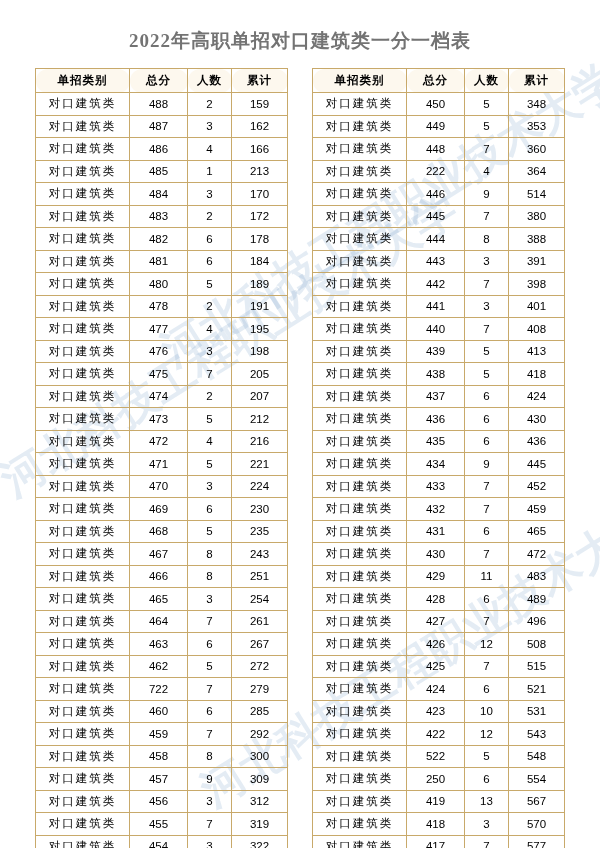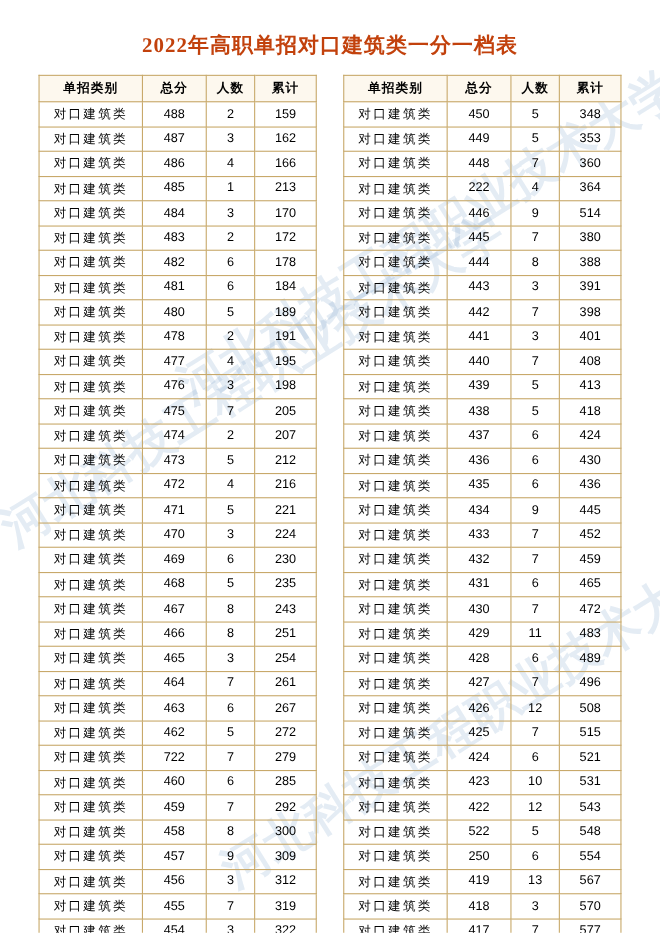--- a/index.html
+++ b/index.html
@@ -38,21 +38,21 @@
     transform-origin: left top;
   }
   .title {
     position: relative;
     z-index: 2;
     text-align: center;
     font-family: "Liberation Serif", serif;
     font-weight: bold;
     font-size: 19px;
     letter-spacing: 1px;
-    color: #c2410c;
+    color: #737373;
     padding-top: 28px;
     padding-bottom: 14px;
   }
   .tables {
     position: relative;
     z-index: 2;
     display: flex;
     justify-content: center;
     gap: 24px;
     padding: 0 20px;
@@ -73,20 +73,21 @@
     color: #000;
     font-family: "Liberation Sans", sans-serif;
     background: transparent;
   }
   table.score th {
     font-weight: bold;
     background: #fdf8ee;
     font-size: 11.5px;
     height: 23px;
     letter-spacing: 1px;
+    border-radius: 12px;
   }
   table.score td.cat {
     letter-spacing: 2px;
     font-size: 11.5px;
   }
   col.c-cat { width: 94px; }
   col.c-score { width: 58px; }
   col.c-num { width: 44px; }
   col.c-cum { width: 56px; }
 </style>

